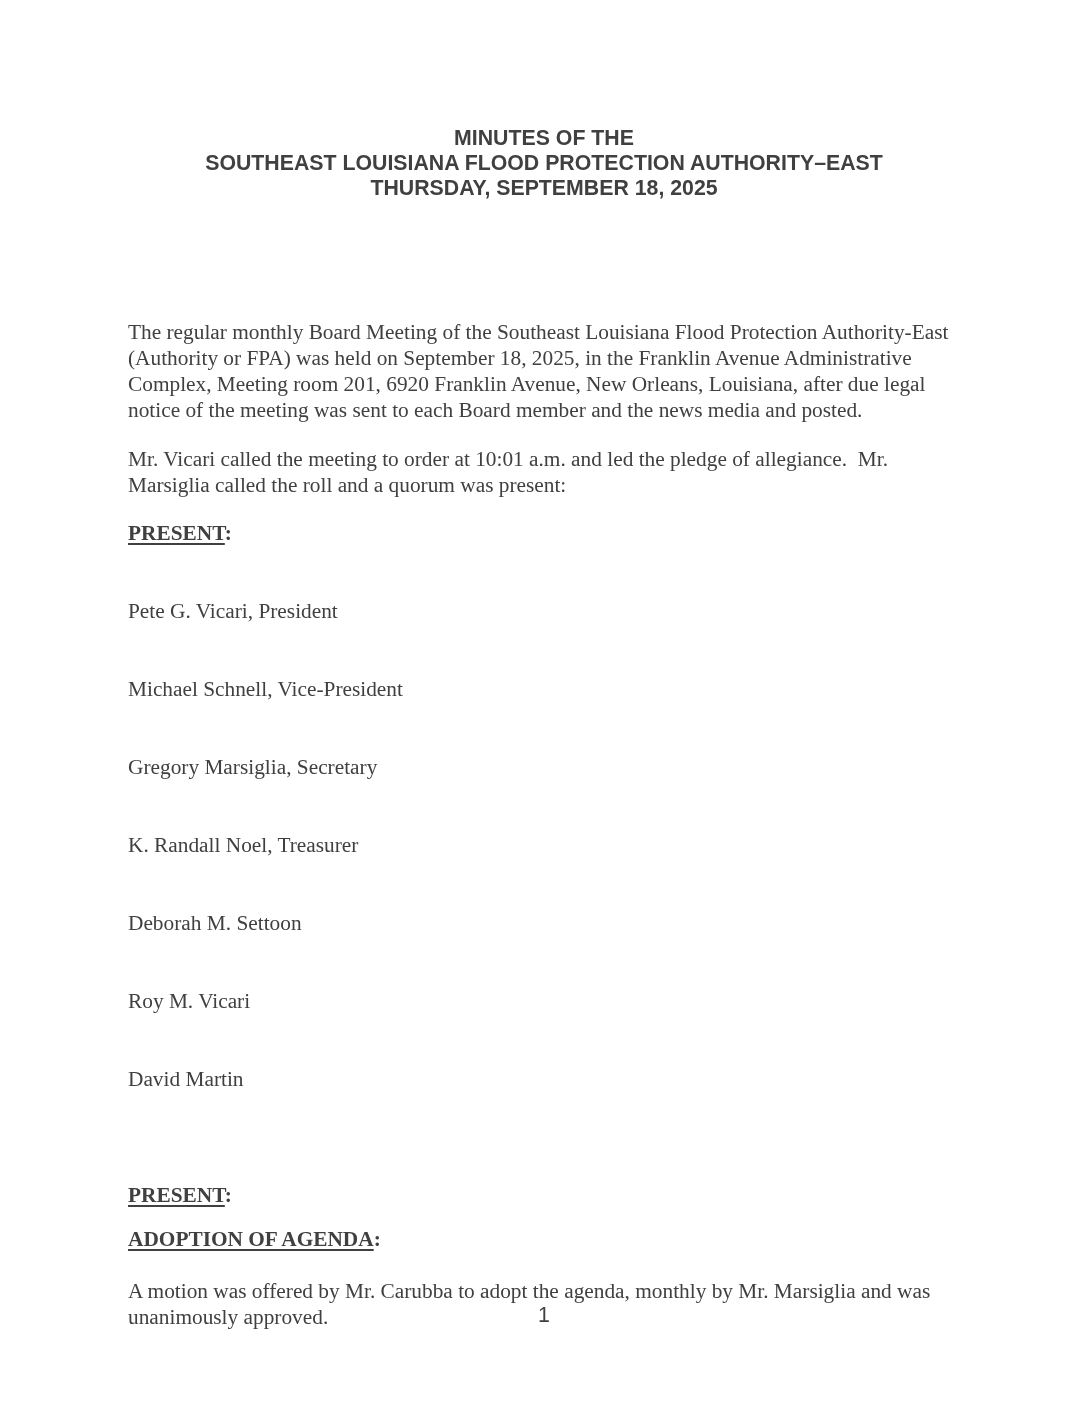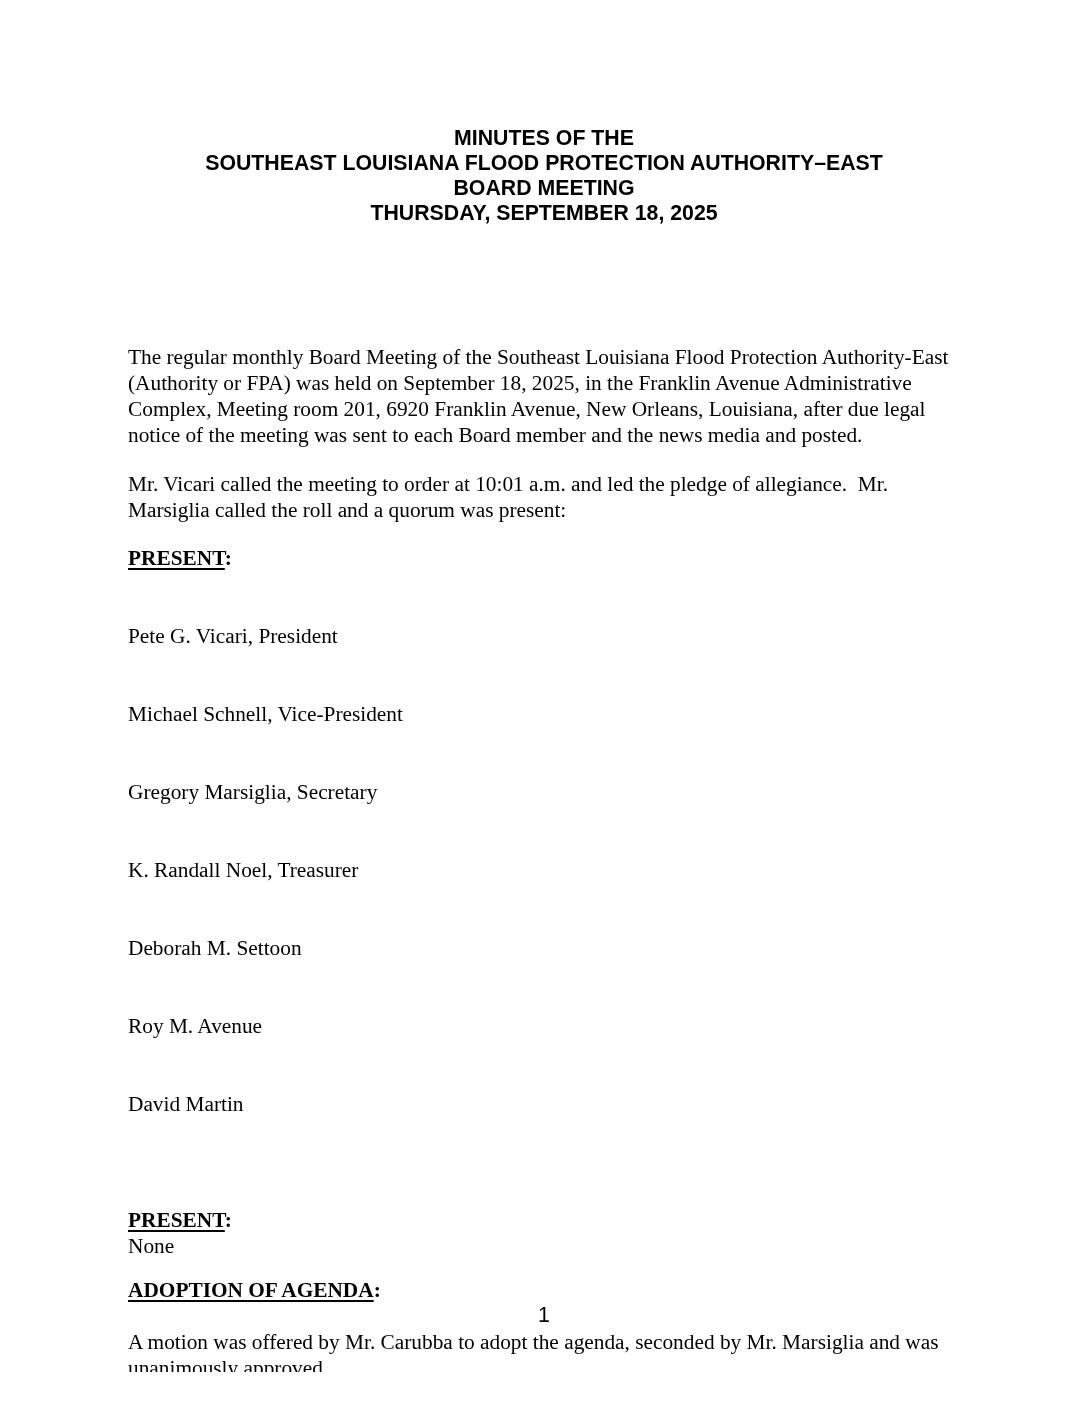--- a/index.html
+++ b/index.html
@@ -5,21 +5,21 @@
   html, body {
     margin: 0;
     padding: 0;
     background: #ffffff;
   }
   .page {
     position: relative;
     width: 1088px;
     height: 1372px;
     background: #ffffff;
-    color: #000000;
+    color: #404040;
     box-sizing: border-box;
     padding: 126px 128px 0 128px;
     overflow: hidden;
   }
   .doc-title {
     font-family: "Liberation Sans", sans-serif;
     font-weight: bold;
     font-size: 21.3px;
     line-height: 25px;
     text-align: center;
@@ -57,47 +57,45 @@
   }
 </style>
 </head>
 <body>
 
 <div class="page">
 
   <div class="doc-title">
     <div>MINUTES OF THE</div>
     <div>SOUTHEAST LOUISIANA FLOOD PROTECTION AUTHORITY–EAST</div>
-    <div>BOARD MEETING</div>
     <div>THURSDAY, SEPTEMBER 18, 2025</div>
   </div>
 
   <p class="body-text mt-95">The regular monthly Board Meeting of the Southeast Louisiana Flood Protection Authority-East (Authority or FPA) was held on September 18, 2025, in the Franklin Avenue Administrative Complex, Meeting room 201, 6920 Franklin Avenue, New Orleans, Louisiana, after due legal notice of the meeting was sent to each Board member and the news media and posted.</p>
 
   <p class="body-text mt-23">Mr. Vicari called the meeting to order at 10:01 a.m. and led the pledge of allegiance.  Mr. Marsiglia called the roll and a quorum was present:</p>
 
   <div class="body-text bold mt-22"><span class="u">PRESENT</span><span>:</span></div>
 
   <div class="body-text">
     <div>Pete G. Vicari, President</div>
     <div>Michael Schnell, Vice-President</div>
     <div>Gregory Marsiglia, Secretary</div>
     <div>K. Randall Noel, Treasurer</div>
     <div>Deborah M. Settoon</div>
-    <div>Roy M. Avenue</div>
+    <div>Roy M. Vicari</div>
     <div>David Martin</div>
   </div>
 
   <div class="body-text bold mt-38"><span class="u">PRESENT</span><span>:</span></div>
 
-  <div class="body-text">None</div>
 
   <div class="body-text bold mt-18"><span class="u">ADOPTION OF AGENDA</span><span>:</span></div>
 
-  <p class="body-text mt-26">A motion was offered by Mr. Carubba to adopt the agenda, seconded by Mr. Marsiglia and was unanimously approved.</p>
+  <p class="body-text mt-26">A motion was offered by Mr. Carubba to adopt the agenda, monthly by Mr. Marsiglia and was unanimously approved.</p>
 
   <div class="body-text bold mt-20">
     
     
   </div>
 
   <div class="page-number">1</div>
 
 </div>
 

